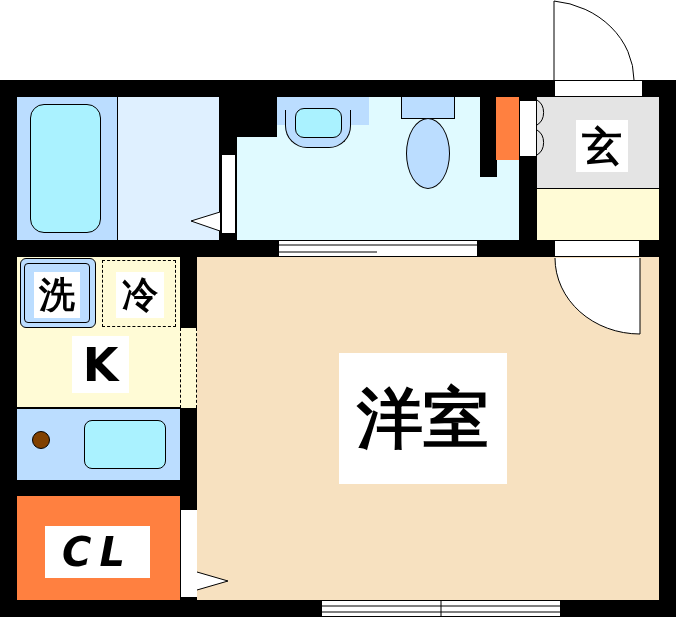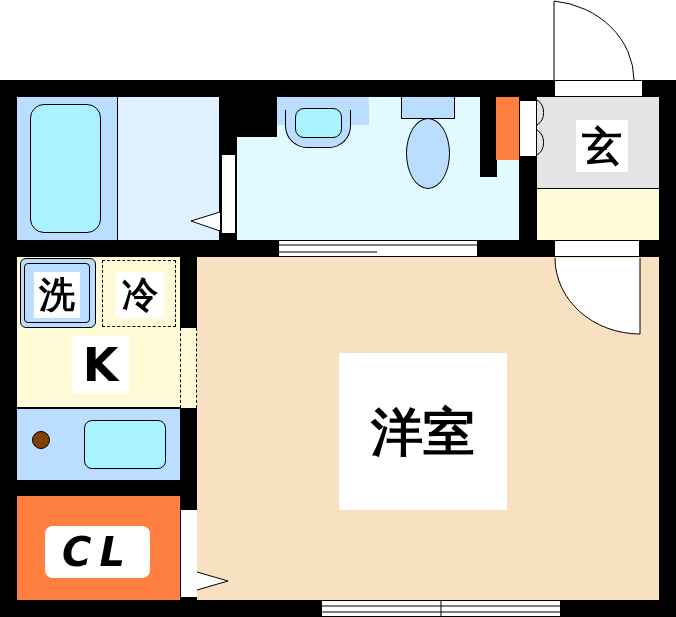--- a/index.html
+++ b/index.html
@@ -49,25 +49,25 @@
   <div class="label" style="left:116px;top:272px;width:48px;height:46px;font-size:36px;">冷</div>
   <div class="label" style="left:72px;top:336px;width:57px;height:57px;font-size:46px;">K</div>
 
   <div class="abs" style="left:17px;top:409px;width:163px;height:71px;background:#BBDDFF;"></div>
   <div class="abs" style="left:32px;top:431px;width:18px;height:18px;background:#804000;border:1px solid #000;border-radius:50%;"></div>
   <div class="abs" style="left:84px;top:420px;width:82px;height:49px;background:#AAF2FF;border:1px solid #000;border-radius:8px;"></div>
 
   <div class="abs" style="left:180px;top:328px;width:17px;height:80px;background:#FFFBD6;border-left:1px dashed #000;border-right:1px dashed #000;"></div>
 
   <div class="abs" style="left:17px;top:496px;width:163px;height:104px;background:#FF8040;"></div>
-  <div class="label" style="left:45px;top:526px;width:105px;height:52px;font-size:40px;font-style:italic;letter-spacing:8px;border-radius:8px;">CL</div>
+  <div class="label" style="left:45px;top:526px;width:105px;height:52px;font-size:40px;font-style:italic;letter-spacing:8px;">CL</div>
   <div class="abs" style="left:181px;top:510px;width:16px;height:87px;background:#fff;"></div>
 
   <div class="abs" style="left:197px;top:257px;width:462px;height:343px;background:#F7E1C0;"></div>
-  <div class="label" style="left:339px;top:353px;width:168px;height:157px;flex-direction:column;font-size:52px;">
+  <div class="label" style="left:339px;top:353px;width:168px;height:131px;flex-direction:column;font-size:66px;">
     <span>洋室</span>
   </div>
 
   <div class="abs" style="left:278px;top:240px;width:200px;height:17px;background:#fff;border:1px solid #000;"></div>
   <div class="abs" style="left:554px;top:240px;width:86px;height:17px;background:#fff;border:1px solid #000;"></div>
   <div class="abs" style="left:321px;top:600px;width:240px;height:17px;background:#fff;border:1px solid #000;"></div>
 
   <svg width="676" height="617">
 
     <path d="M554 80 L554 1 A90 80 0 0 1 634 80" fill="none" stroke="#000" stroke-width="1"></path>

